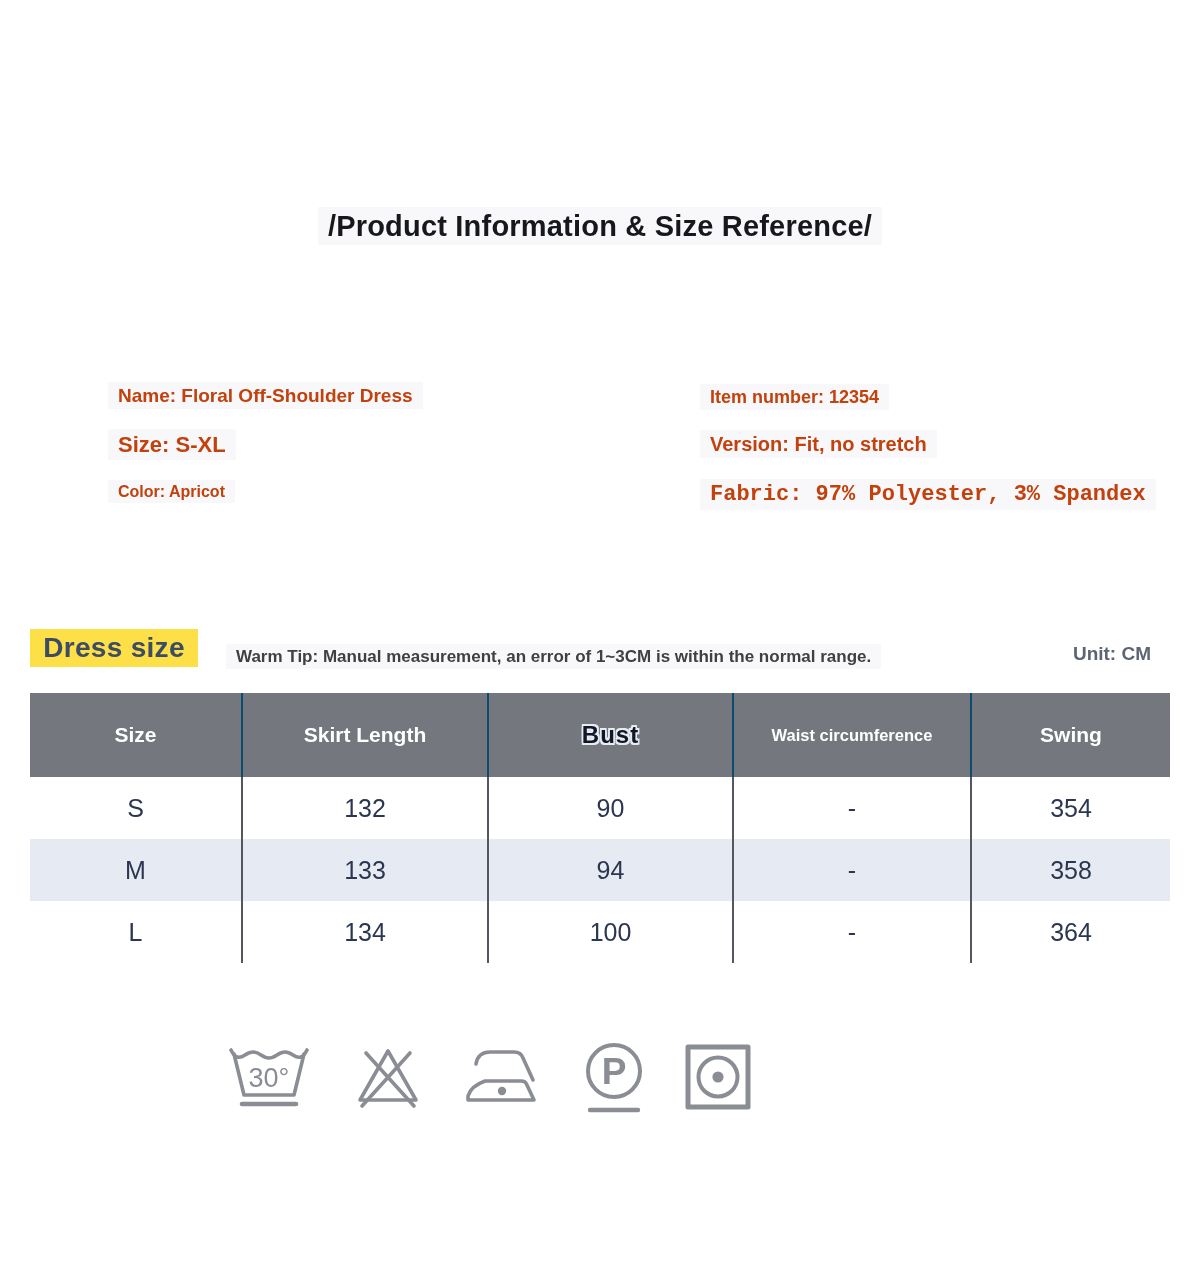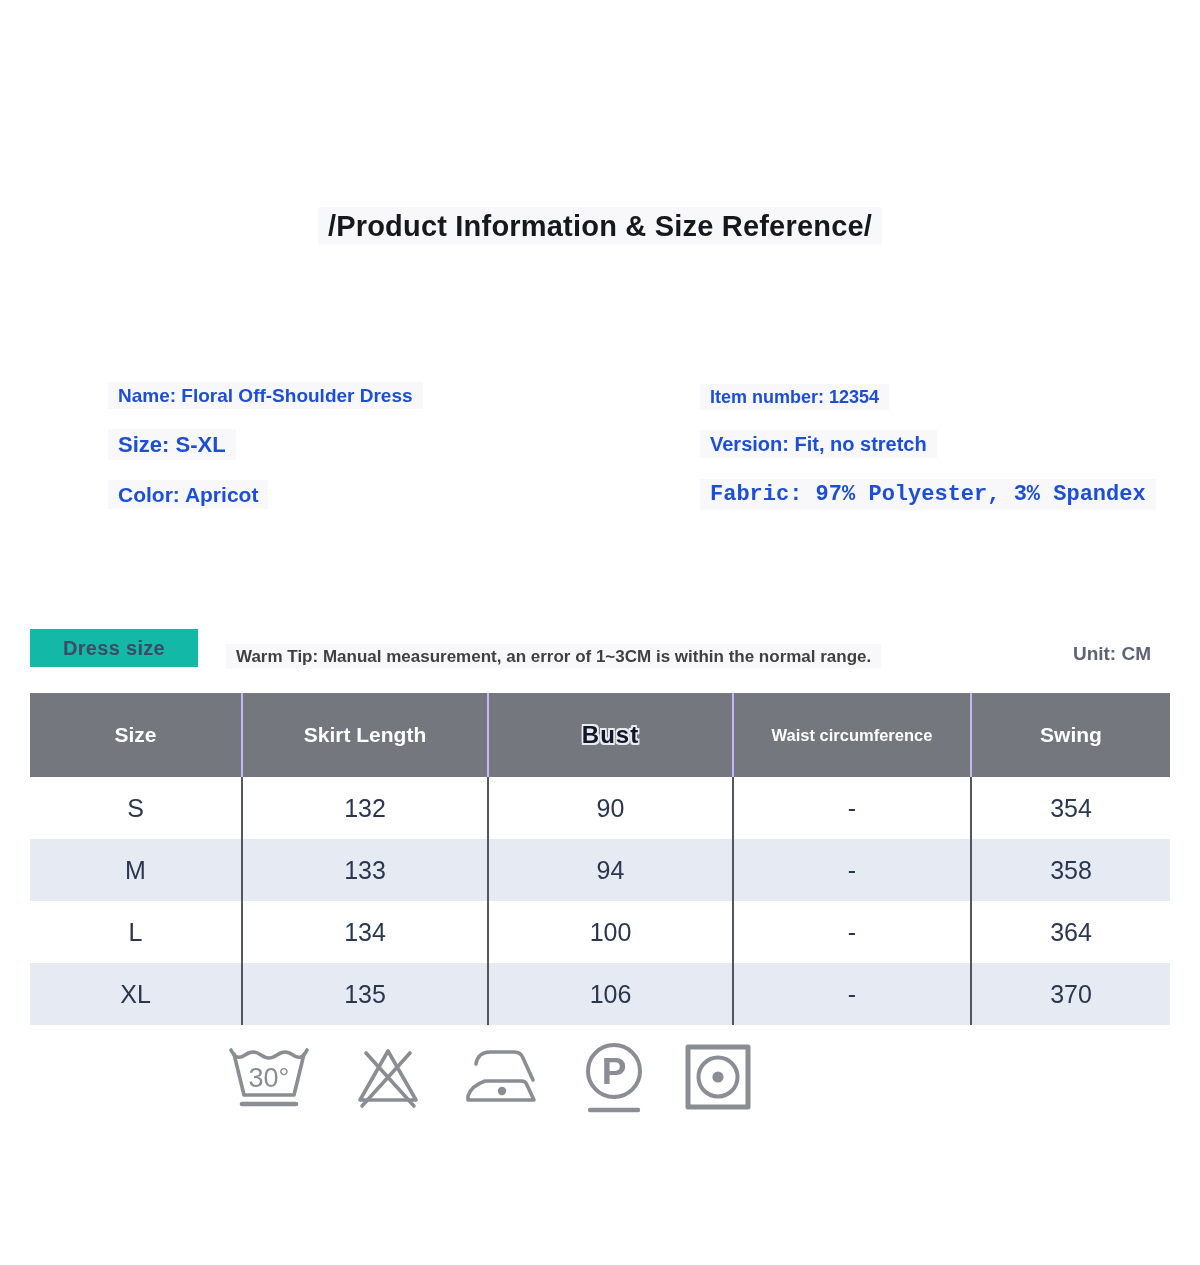--- a/index.html
+++ b/index.html
@@ -9,32 +9,32 @@
   }
   .hl{background:#f8f8fa;padding:3px 10px;}
 
   
   .page-title{
     position:absolute;top:210px;left:0;width:1200px;text-align:center;
     font-size:29px;font-weight:bold;color:#17181d;letter-spacing:.2px;
   }
 
   
-  .info-line{position:absolute;font-weight:bold;color:#1d4ed8;white-space:nowrap;}
+  .info-line{position:absolute;font-weight:bold;color:#c2410c;white-space:nowrap;}
   .info-name   {left:108px;top:385px;font-size:19px;}
   .info-size   {left:108px;top:432px;font-size:22px;}
-  .info-color  {left:108px;top:483px;font-size:21px;}
+  .info-color  {left:108px;top:483px;font-size:16px;}
   .info-item   {left:700px;top:387px;font-size:18px;}
   .info-version{left:700px;top:433px;font-size:20px;}
   .info-fabric {left:700px;top:482px;font-size:22px;font-family:Liberation Mono, monospace;}
 
   
   .size-badge{
     position:absolute;left:30px;top:629px;width:168px;height:38px;
-    background:#14b8a6;color:#3e4b64;font-size:20px;font-weight:bold;
+    background:#fde047;color:#3e4b64;font-size:28px;font-weight:bold;
     display:flex;align-items:center;justify-content:center;letter-spacing:.3px;
   }
   .warm-tip{
     position:absolute;left:226px;top:647px;font-size:17px;font-weight:bold;color:#404040;
   }
   .unit-label{
     position:absolute;right:49px;top:643px;font-size:19px;font-weight:bold;color:#5d6474;
   }
 
   
@@ -44,21 +44,21 @@
   }
   .size-table col.c0{width:212px}
   .size-table col.c1{width:246px}
   .size-table col.c2{width:245px}
   .size-table col.c3{width:238px}
   .size-table col.c4{width:199px}
   .size-table thead th{
     height:68px;background:#74777e;color:#ffffff;font-size:21px;font-weight:bold;
     text-align:center;vertical-align:middle;padding:8px;
   }
-  .size-table thead th + th{border-left:2px solid #c4b5fd;}
+  .size-table thead th + th{border-left:2px solid #0c4a6e;}
   .size-table thead th.waist{font-size:16.5px;}
   .size-table thead th.bust span{
     font-size:24px;letter-spacing:1px;color:#0f172a;
     text-shadow:
       -1.6px -1.6px 0 #e9ebee, 1.6px -1.6px 0 #e9ebee,
       -1.6px  1.6px 0 #e9ebee, 1.6px  1.6px 0 #e9ebee,
       -1.6px  0    0 #e9ebee, 1.6px  0    0 #e9ebee,
        0    -1.6px 0 #e9ebee, 0     1.6px 0 #e9ebee;
   }
   .size-table tbody td{
@@ -145,27 +145,20 @@
       <td>-</td>
       <td>358</td>
     </tr>
     <tr>
       <td>L</td>
       <td>134</td>
       <td>100</td>
       <td>-</td>
       <td>364</td>
     </tr>
-    <tr>
-      <td>XL</td>
-      <td>135</td>
-      <td>106</td>
-      <td>-</td>
-      <td>370</td>
-    </tr>
   </tbody>
 </table>
 
 <div class="care-row">
 
   <svg width="88" height="74" viewBox="0 0 88 74">
     <path class="care-stroke" d="M6 10 C10 18 14 19 20 15 C26 11 30 11 36 15 C42 19 46 19 52 15 C58 11 62 11 68 15 C74 19 78 18 82 10"></path>
     <path class="care-stroke" d="M9 14 L19 55 L69 55 L79 14"></path>
     <path class="care-stroke" style="stroke-width:4.6" d="M17 64 L71 64"></path>
     <text class="care-text" x="44" y="47" font-size="27" text-anchor="middle">30°</text>

